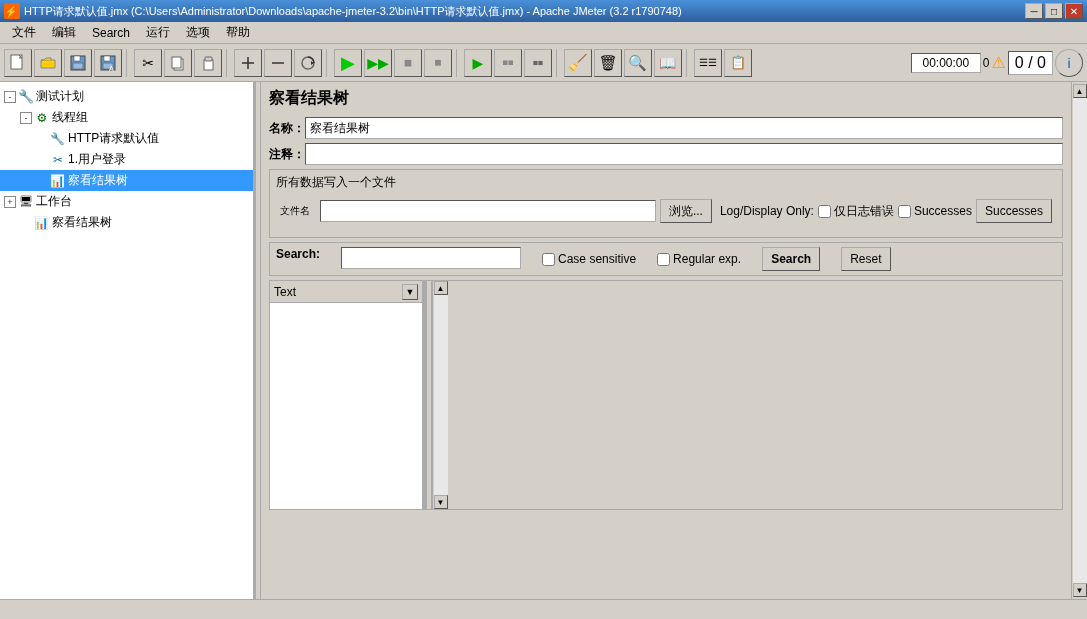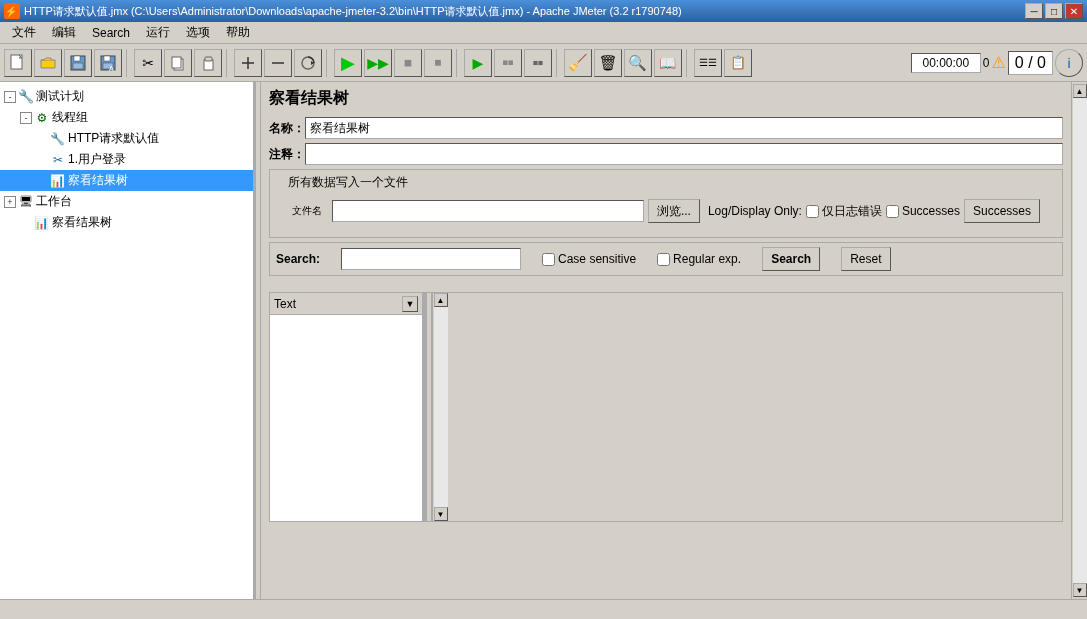--- a/index.html
+++ b/index.html
@@ -209,37 +209,36 @@
       background: #d4d0c8;
     }
     .right-inner {
       flex: 1;
       padding: 6px 8px;
       overflow-y: auto;
       background: #d4d0c8;
     }
     .all-data-row {
       background: #d4d0c8;
-      padding: 4px 18px;
+      padding: 4px 6px;
       margin-bottom: 4px;
       font-size: 12px;
       border: 1px solid #aaa;
     }
     .all-data-inner {
       padding: 4px;
       background: #d4d0c8;
     }
     .search-bar-area {
       background: #d4d0c8;
       border: 1px solid #aaa;
       padding: 4px 6px;
       display: flex;
-      align-items: center;
       gap: 21px;
-      margin-bottom: 16px;
+      margin-bottom: 4px;
     }
   </style>
 </head>
 <body>
 
 <div class="title-bar">
   <span class="title-bar-icon">⚡</span>
   <span class="title-bar-text">HTTP请求默认值.jmx (C:\Users\Administrator\Downloads\apache-jmeter-3.2\bin\HTTP请求默认值.jmx) - Apache JMeter (3.2 r1790748)</span>
   <div class="title-bar-buttons">
     <div class="title-btn">─</div>

